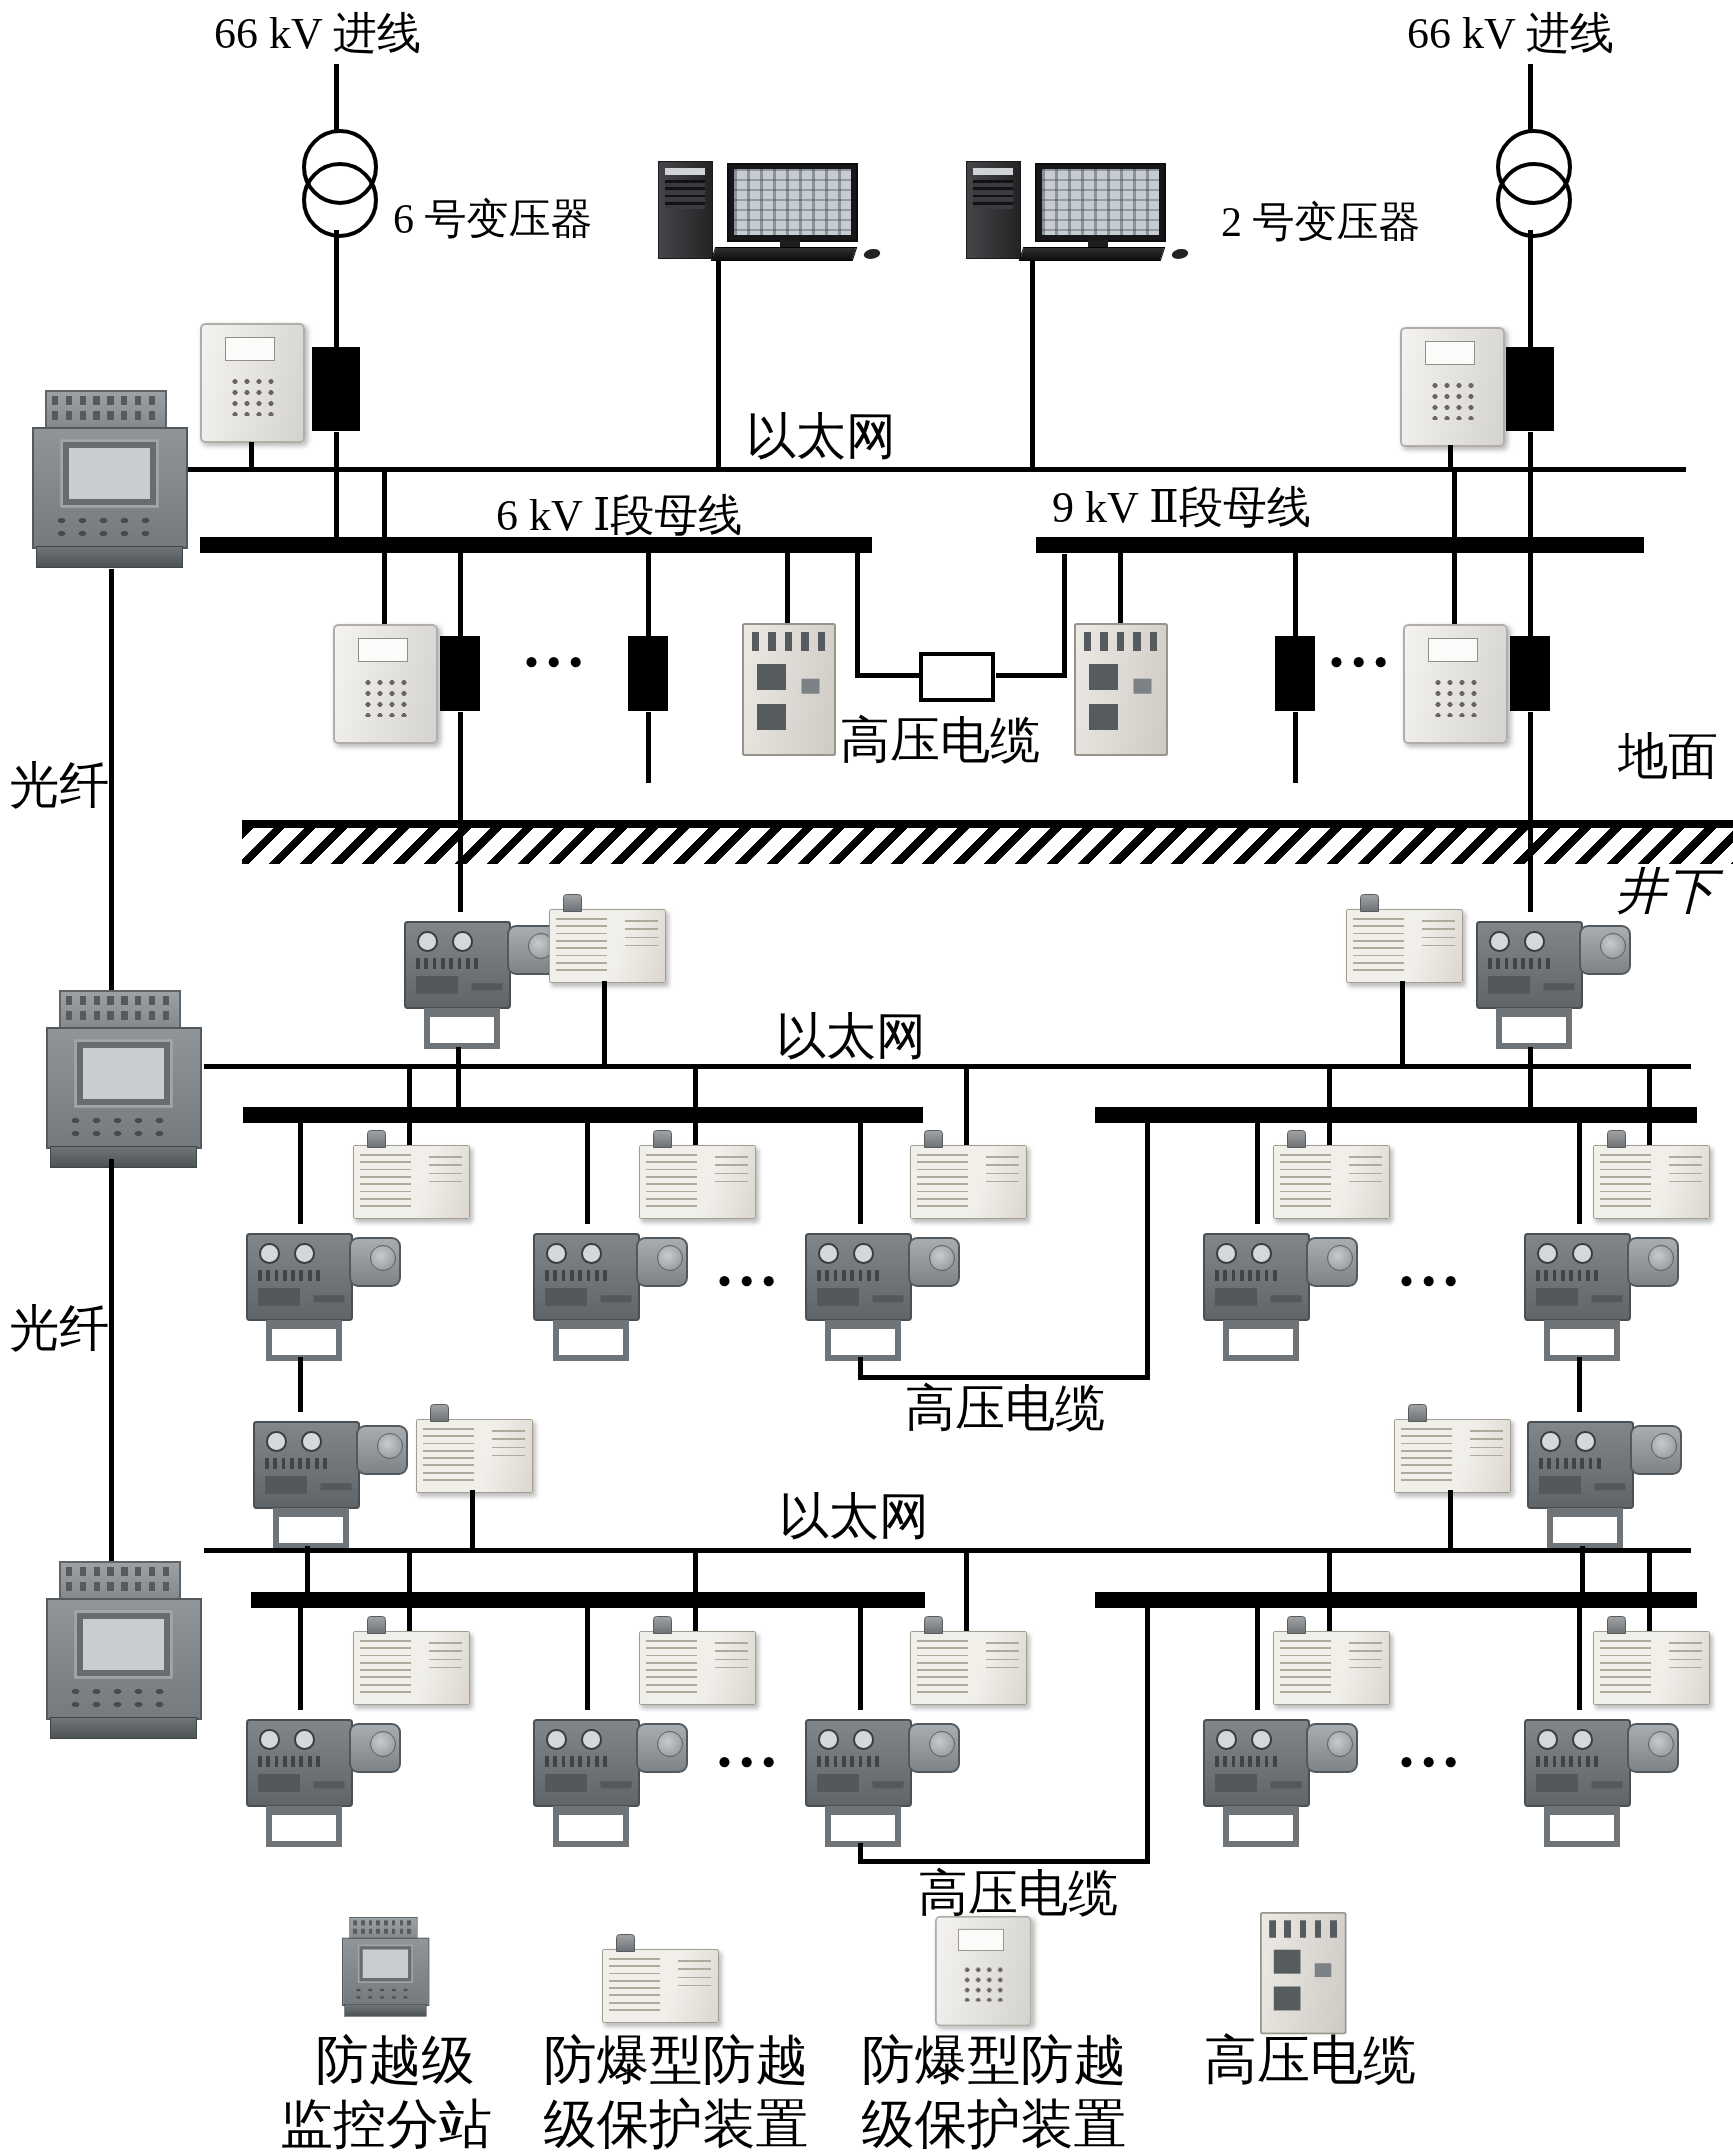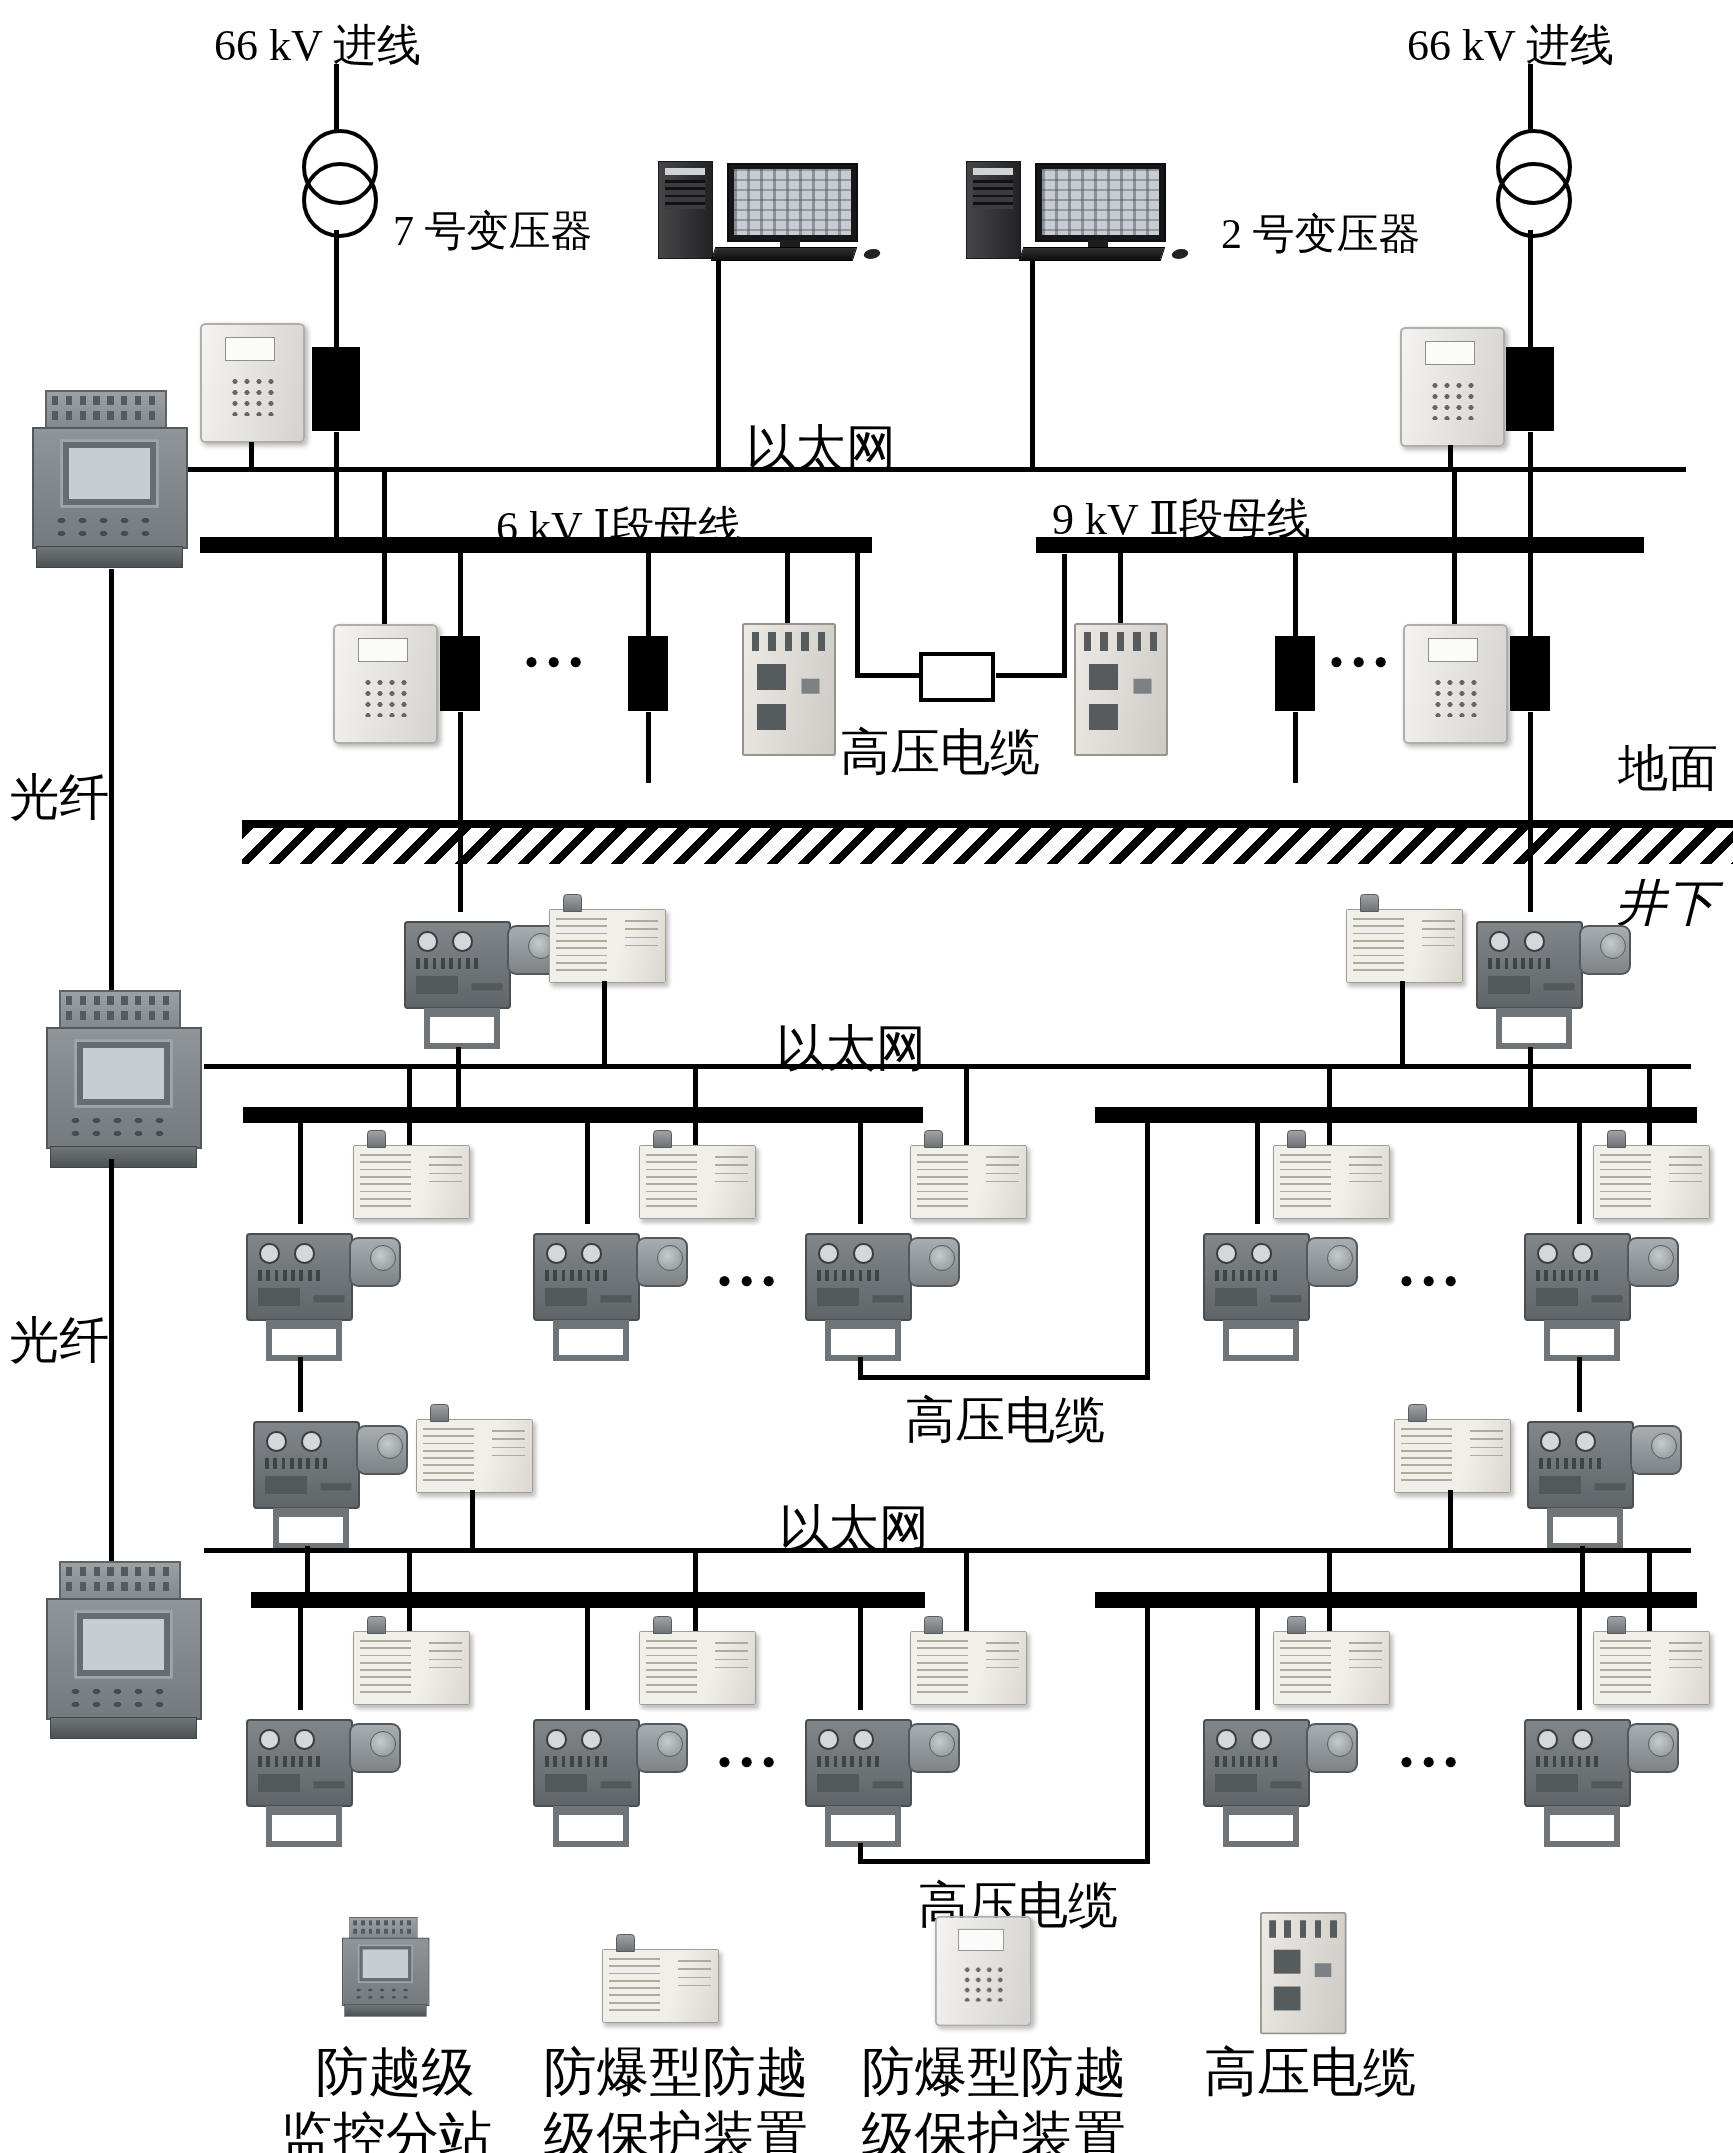--- a/index.html
+++ b/index.html
@@ -2,21 +2,21 @@
 <html style="font-size:14.7px"><head>
 <meta charset="utf-8">
 <style>
   html,body{margin:0;padding:0;background:#fff;}
   #canvas{position:relative;width:1734px;height:2153px;background:#fff;overflow:hidden;
           font-family:"Liberation Serif","DejaVu Serif",serif;color:#000;}
   .v{position:absolute;width:4.6px;background:#000;}
   .h{position:absolute;height:4.6px;background:#000;}
   .bar{position:absolute;height:15.6px;background:#000;}
   .brk{position:absolute;background:#000;}
-  .lbl{position:absolute;white-space:nowrap;color:#000;line-height:1.05;margin-top:12px;}
+  .lbl{position:absolute;white-space:nowrap;color:#000;line-height:1.05;}
   .fs46{font-size:42px;} .fs48{font-size:44px;} .fs50{font-size:46px;}
   .fs54{font-size:50px;} .fs58{font-size:53px;}
   .ctr{transform:translateX(-50%);}
   .dots{position:absolute;font-size:37px;font-weight:700;letter-spacing:9.2px;white-space:nowrap;}
   
   .circ{position:absolute;width:68px;height:68px;border:4.6px solid #000;border-radius:50%;background:transparent;}
   
   .hatch{position:absolute;border-top:8.3px solid #000;
          background:repeating-linear-gradient(135deg,#000 0 8.3px,transparent 8.3px 22px);}
   
@@ -88,21 +88,21 @@
       box-shadow:0 40px 0 0 #565b5e,39px 9.2px 0 -5.5px #7b8184;}
   .scaled{position:absolute;transform-origin:0 0;}
 </style>
 </head>
 <body>
 
 <div id="canvas">
 
   <div class="lbl fs48" style="left:214px;top:11px;">66 kV 进线</div>
   <div class="lbl fs48" style="left:1407px;top:11px;">66 kV 进线</div>
-  <div class="lbl fs46" style="left:393px;top:197px;">7 号变压器</div>
+  <div class="lbl fs46" style="left:393px;top:197px;">6 号变压器</div>
   <div class="lbl fs46" style="left:1221px;top:200px;">2 号变压器</div>
   <div class="lbl fs54" style="left:746px;top:410px;">以太网</div>
   <div class="lbl fs48" style="left:496px;top:493px;">6 kV Ⅰ段母线</div>
   <div class="lbl fs48" style="left:1052px;top:485px;">9 kV Ⅱ段母线</div>
   <div class="lbl fs54" style="left:840px;top:714px;">高压电缆</div>
   <div class="lbl fs54" style="left:1618px;top:730px;">地面</div>
   <div class="lbl fs54" style="left:1616px;top:865px;font-style:italic;">井下</div>
 
   <div class="v" style="left:334px;top:64px;height:66px;"></div>
   <div class="v" style="left:1528px;top:64px;height:66px;"></div>

